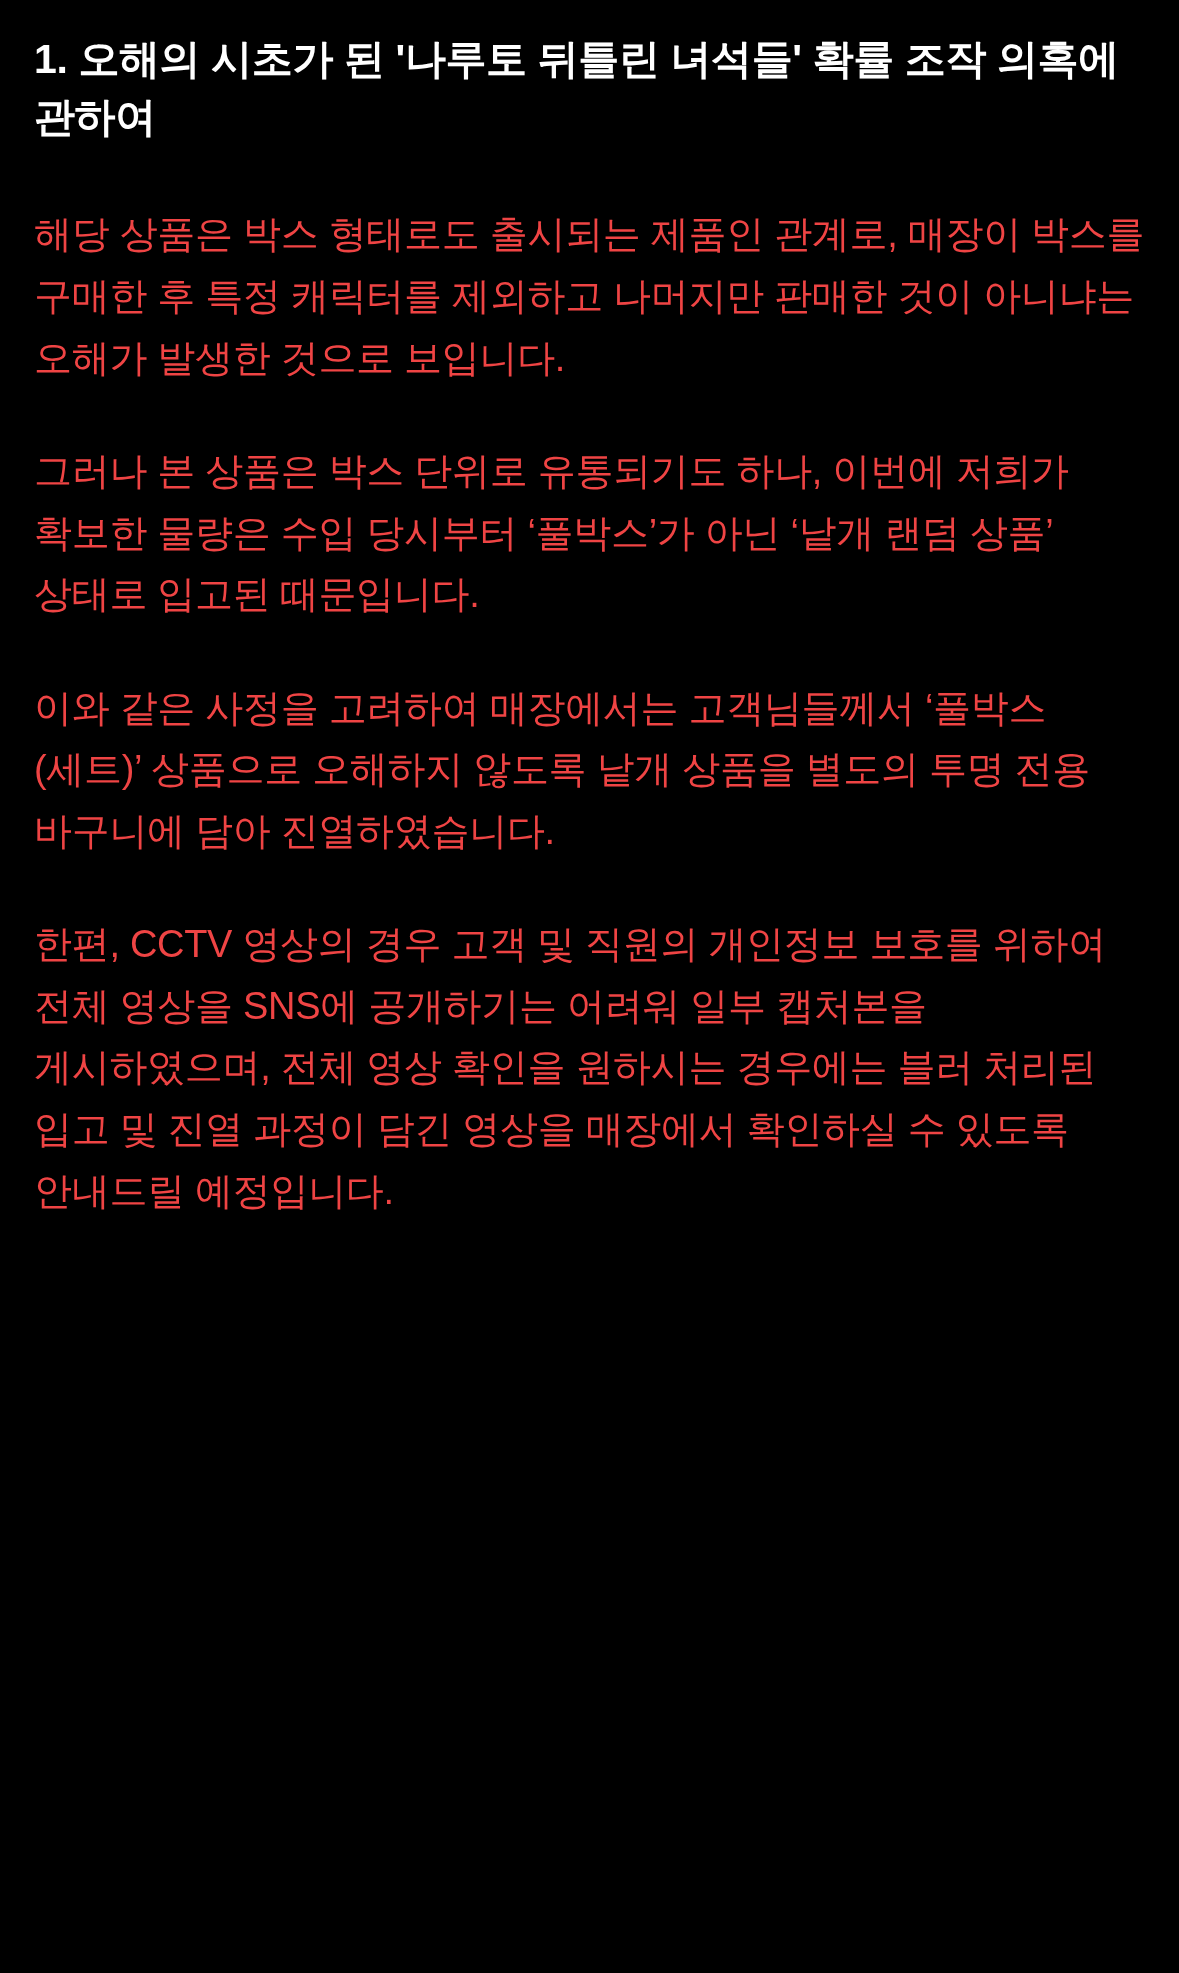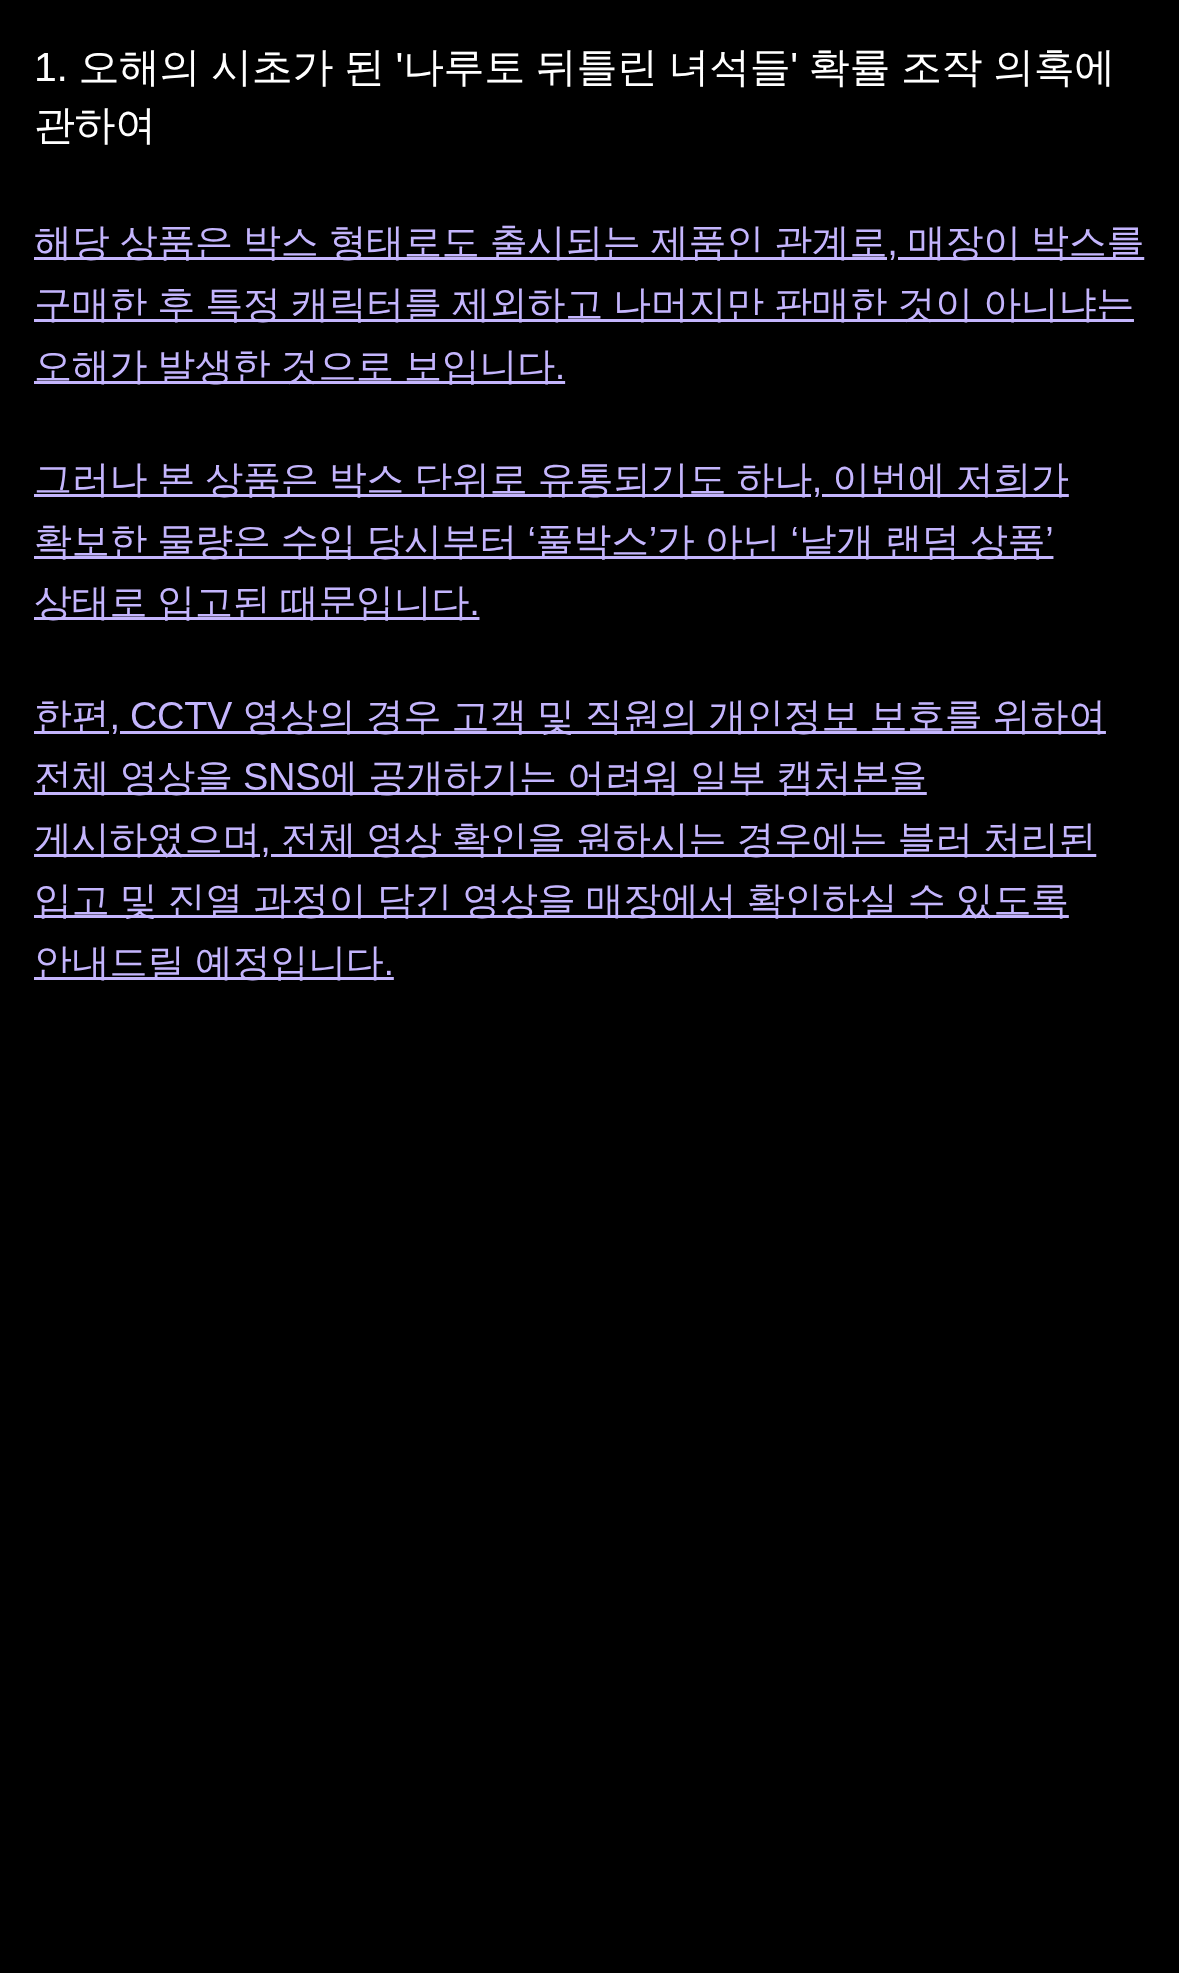--- a/index.html
+++ b/index.html
@@ -17,46 +17,46 @@
   .page {
     width: 1179px;
     min-height: 1973px;
     box-sizing: border-box;
     padding: 26px 34px 40px 34px;
     background: #000000;
   }
   .doc-title {
     font-size: 41px;
     line-height: 1.42;
-    font-weight: normal;
+    font-weight: bold;
     letter-spacing: -0.4px;
-    margin: 12px 0 0 0;
+    margin: 4px 0 0 0;
     color: #ffffff;
     word-break: keep-all;
   }
   .body-block {
     margin-top: 58px;
   }
   .para {
     font-size: 38px;
     line-height: 1.62;
     letter-spacing: -0.3px;
-    color: #c4b5fd;
+    color: #ef4444;
     margin: 0 0 52px 0;
     word-break: keep-all;
     white-space: normal;
-    text-decoration: underline;
   }
   .para:last-child {
     margin-bottom: 0;
   }
 </style>
 </head>
 <body>
 
 <div class="page">
   <h1 class="doc-title">1. 오해의 시초가 된 '나루토 뒤틀린 녀석들' 확률 조작 의혹에 관하여</h1>
   <div class="body-block">
     <p class="para">해당 상품은 박스 형태로도 출시되는 제품인 관계로, 매장이 박스를 구매한 후 특정 캐릭터를 제외하고 나머지만 판매한 것이 아니냐는 오해가 발생한 것으로 보입니다.</p>
     <p class="para">그러나 본 상품은 박스 단위로 유통되기도 하나, 이번에 저희가 확보한 물량은 수입 당시부터 ‘풀박스’가 아닌 ‘낱개 랜덤 상품’ 상태로 입고된 때문입니다.</p>
+    <p class="para">이와 같은 사정을 고려하여 매장에서는 고객님들께서 ‘풀박스(세트)’ 상품으로 오해하지 않도록 낱개 상품을 별도의 투명 전용 바구니에 담아 진열하였습니다.</p>
     <p class="para">한편, CCTV 영상의 경우 고객 및 직원의 개인정보 보호를 위하여 전체 영상을 SNS에 공개하기는 어려워 일부 캡처본을 게시하였으며, 전체 영상 확인을 원하시는 경우에는 블러 처리된 입고 및 진열 과정이 담긴 영상을 매장에서 확인하실 수 있도록 안내드릴 예정입니다.</p>
   </div>
 </div>
 
 </body></html>

